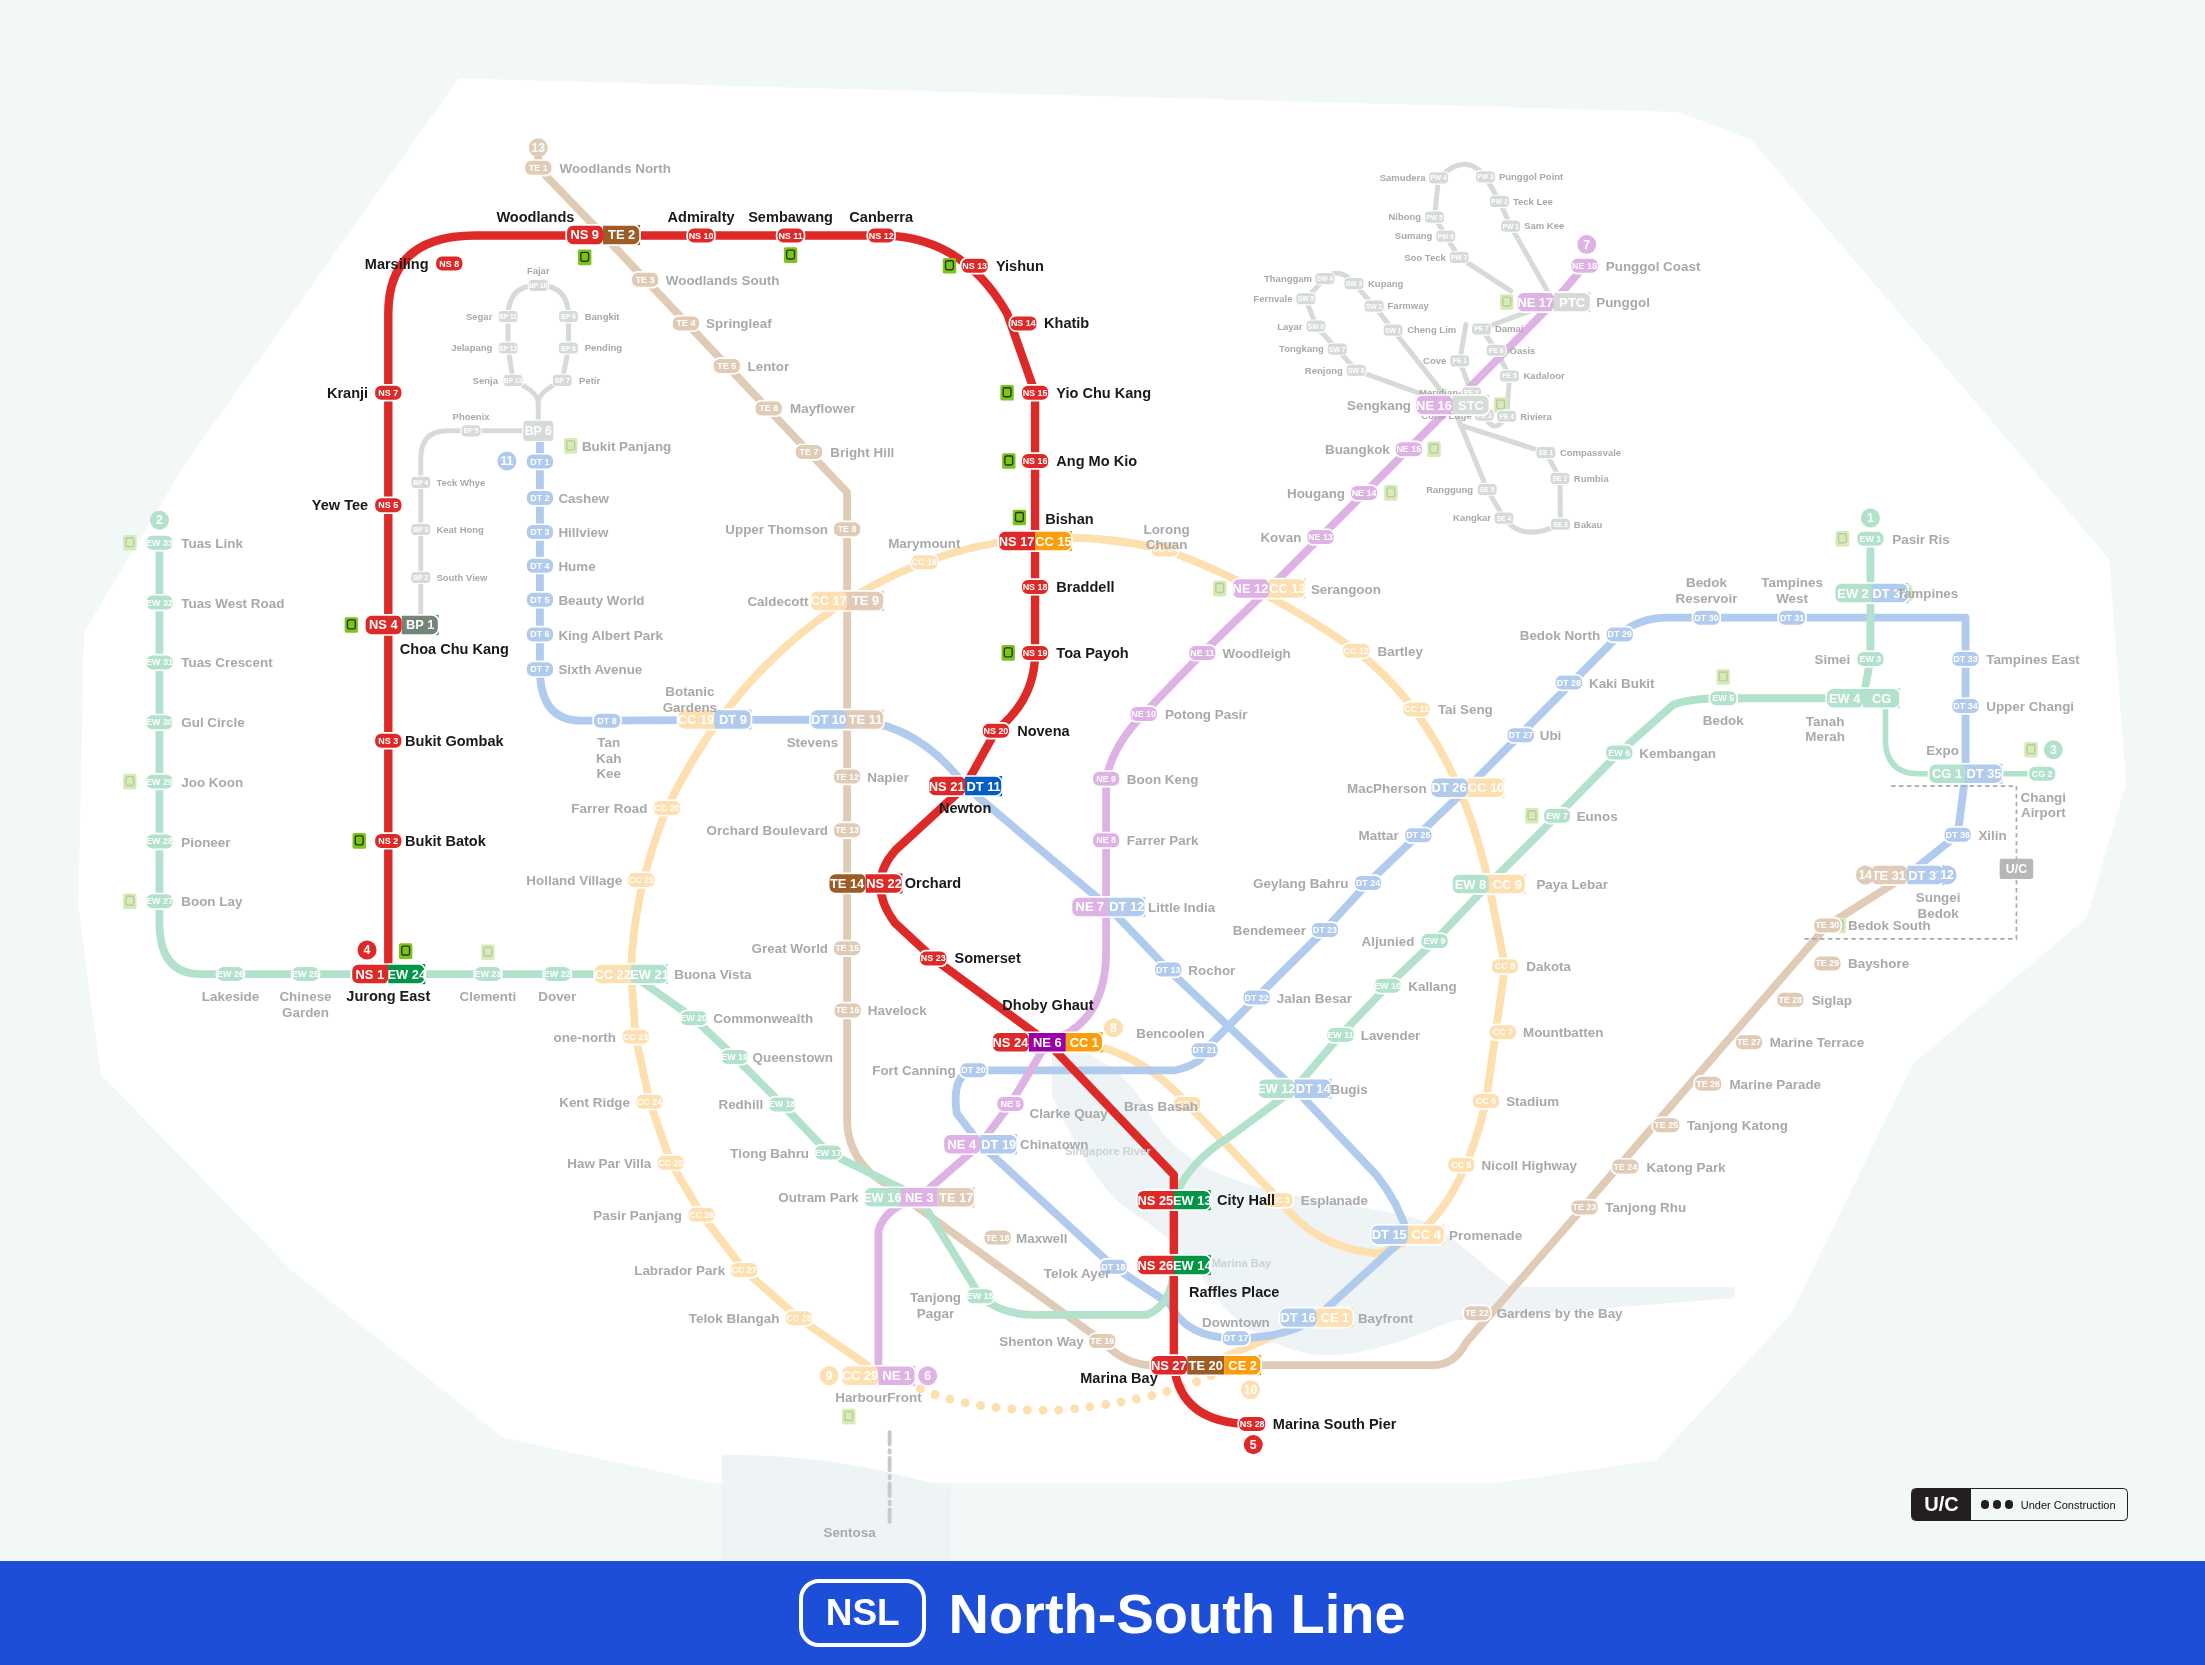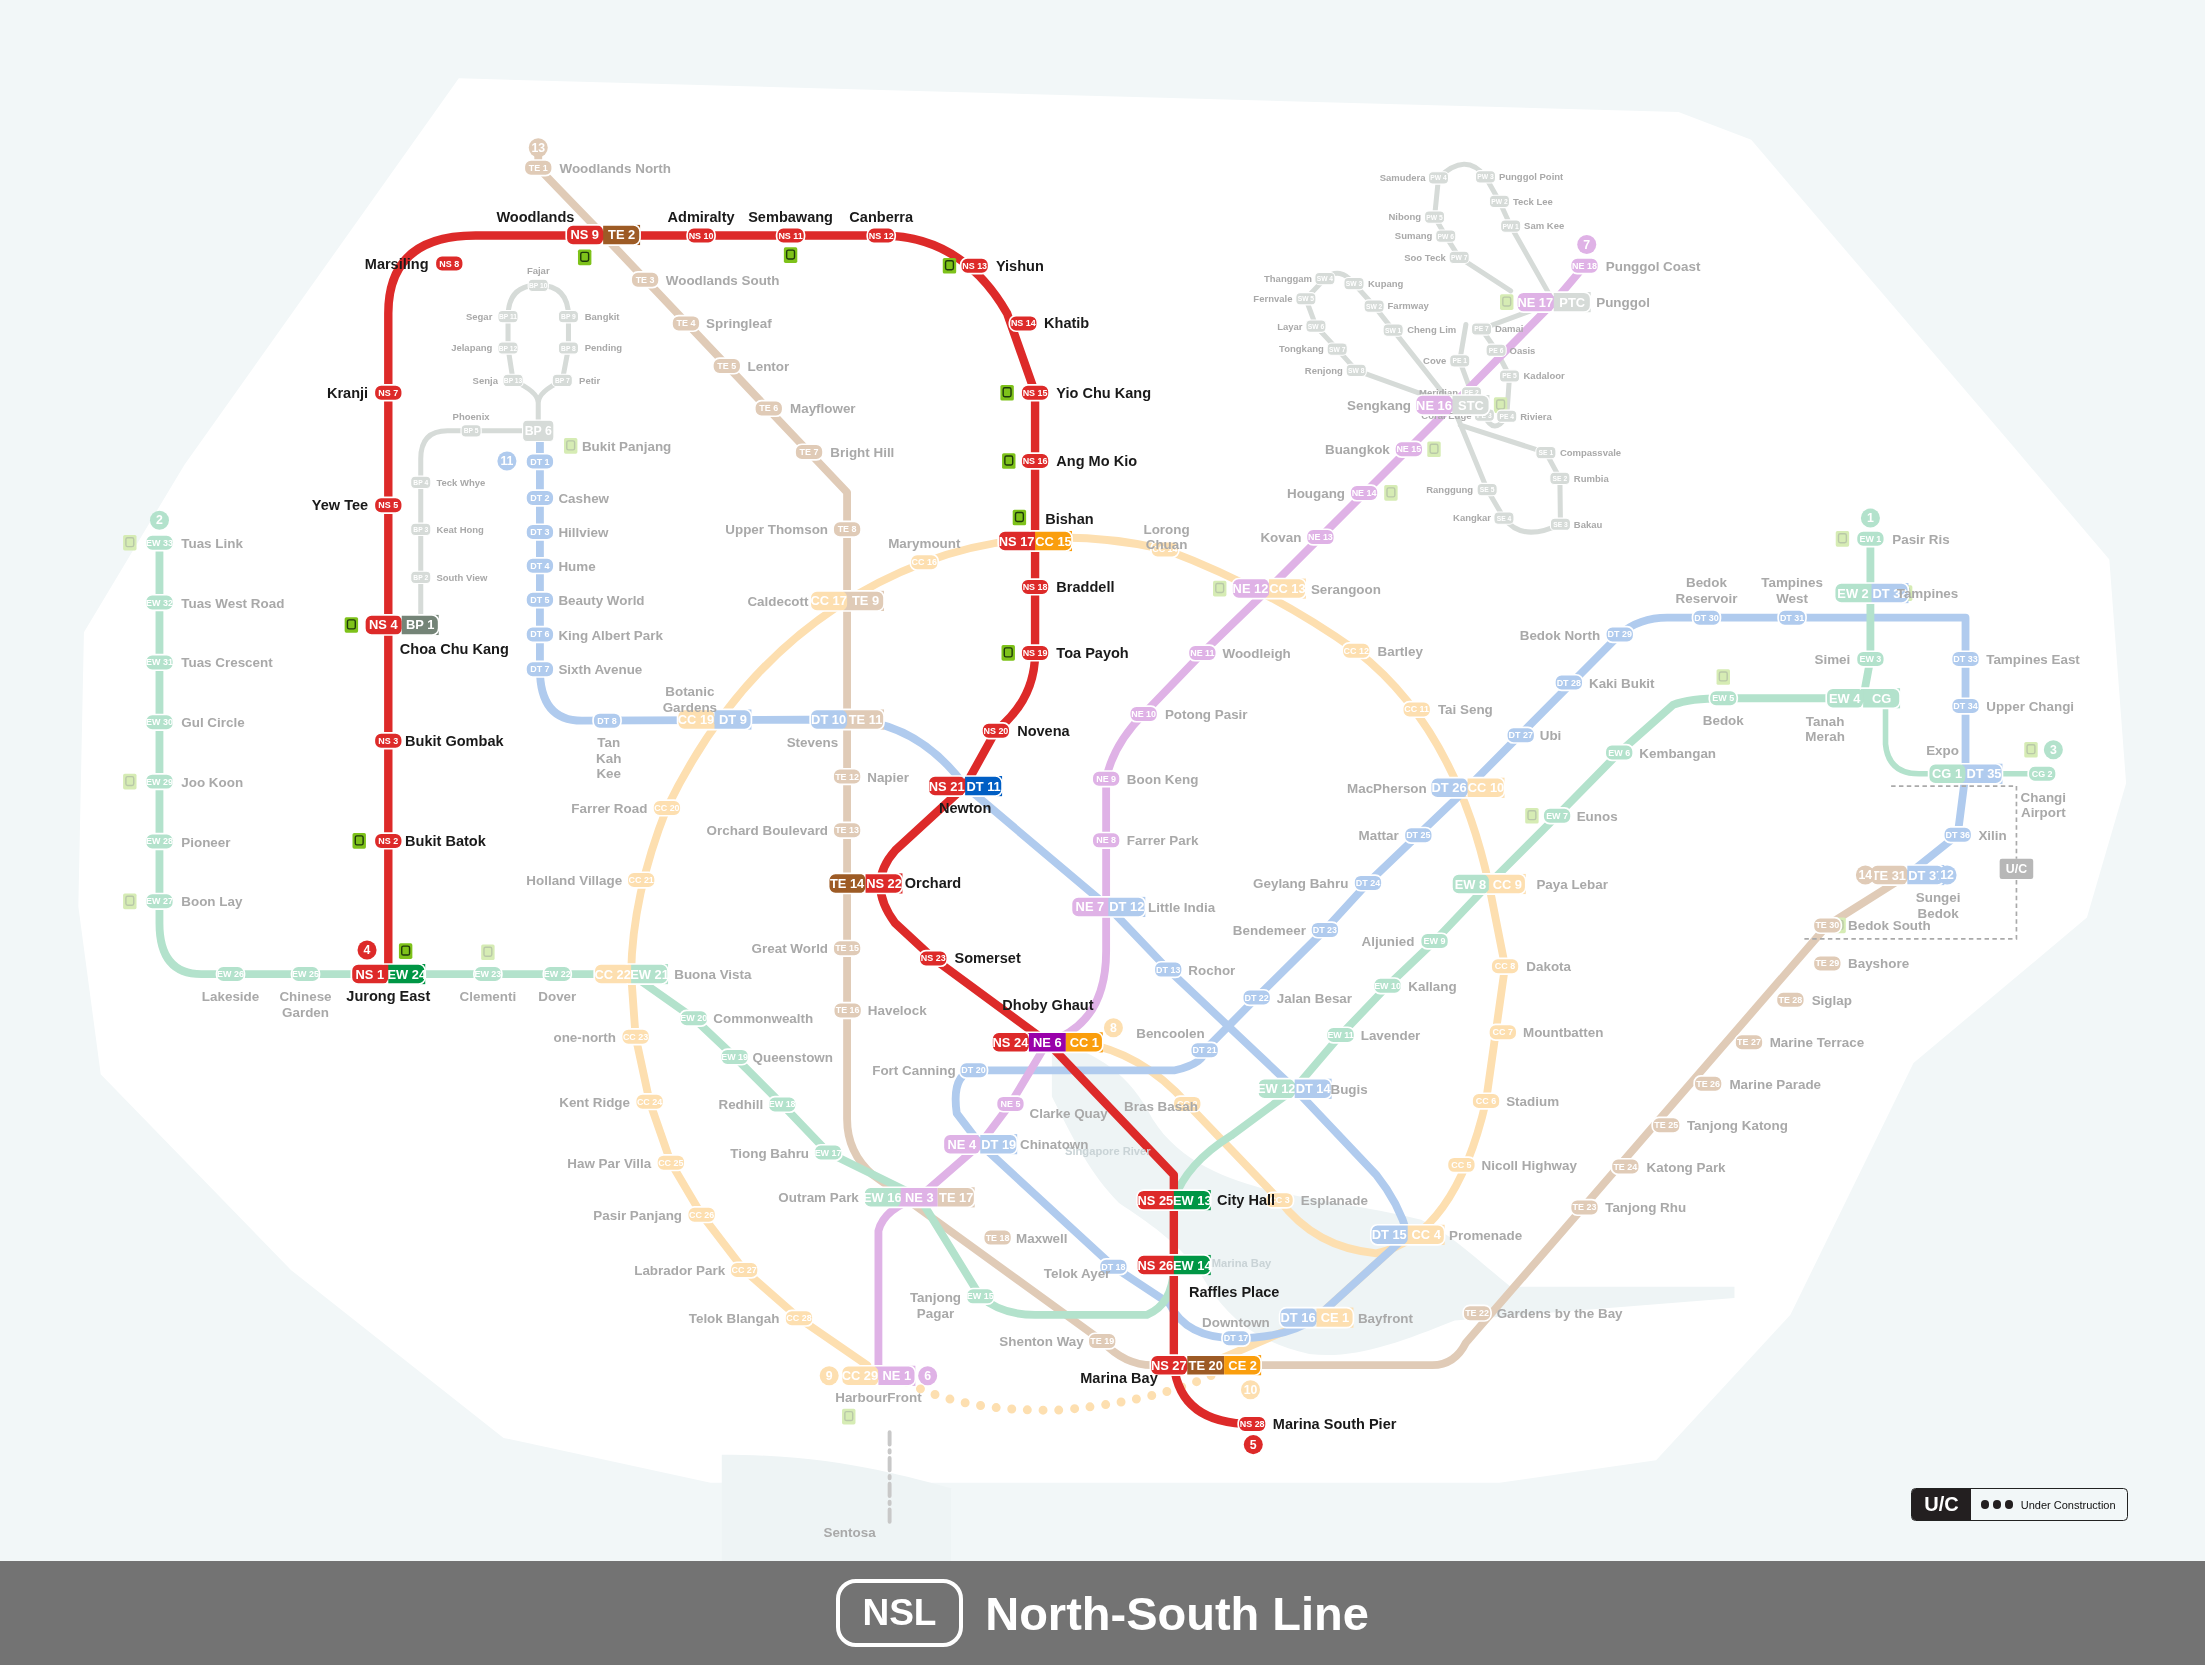--- a/index.html
+++ b/index.html
@@ -4,25 +4,25 @@
 <style>
   html, body { margin:0; padding:0; background:#f2f7f8; }
   body { width:2205px; height:1665px; position:relative; overflow:hidden;
          font-family:"Liberation Sans", "DejaVu Sans", sans-serif; }
   #map { position:absolute; left:0; top:0; width:2205px; height:1561px; }
   .land { fill:#ffffff; }
   .water { fill:#eef4f5; }
   .line { fill:none; stroke-linecap:round; stroke-linejoin:round; }
   .stn-label { font-family:"Liberation Sans", sans-serif; font-weight:bold; }
   .code { font-family:"Liberation Sans", sans-serif; font-weight:bold; fill:#fff; text-anchor:middle; dominant-baseline:central; }
-  #footer { position:absolute; left:0; top:1561px; width:2205px; height:104px; background:#737373;
+  #footer { position:absolute; left:0; top:1561px; width:2205px; height:104px; background:#1d4ed8;
             display:flex; align-items:center; justify-content:center; gap:22.4px; }
   #footer .badge { border:4.5px solid #fff; border-radius:20px; padding:5.6px 22.4px; color:#fff;
                    font-family:"Liberation Sans", sans-serif; font-weight:bold; font-size:37px; line-height:48px; }
-  #footer .title { color:#fff; font-family:"Liberation Sans", sans-serif; font-weight:bold; font-size:47px; }
+  #footer .title { color:#fff; font-family:"Liberation Sans", sans-serif; font-weight:bold; font-size:56px; }
   #legend { position:absolute; left:1911px; top:1488px; height:31px; display:flex; align-items:stretch;
             border:1.7px solid #222; border-radius:4.5px; background:#f2f7f8; overflow:hidden; }
   #legend .uc { background:#231f20; color:#fff; font-weight:bold; font-size:20px; padding:0 12.3px; display:flex; align-items:center; }
   #legend .dots { display:flex; align-items:center; gap:3.4px; padding:0 7.8px 0 10px; }
   #legend .dots span { width:8.4px; height:8.4px; border-radius:50%; background:#231f20; display:inline-block; }
   #legend .txt { font-size:11px; color:#111; display:flex; align-items:center; padding-right:11.2px; }
 </style>
 </head>
 <body>
 

